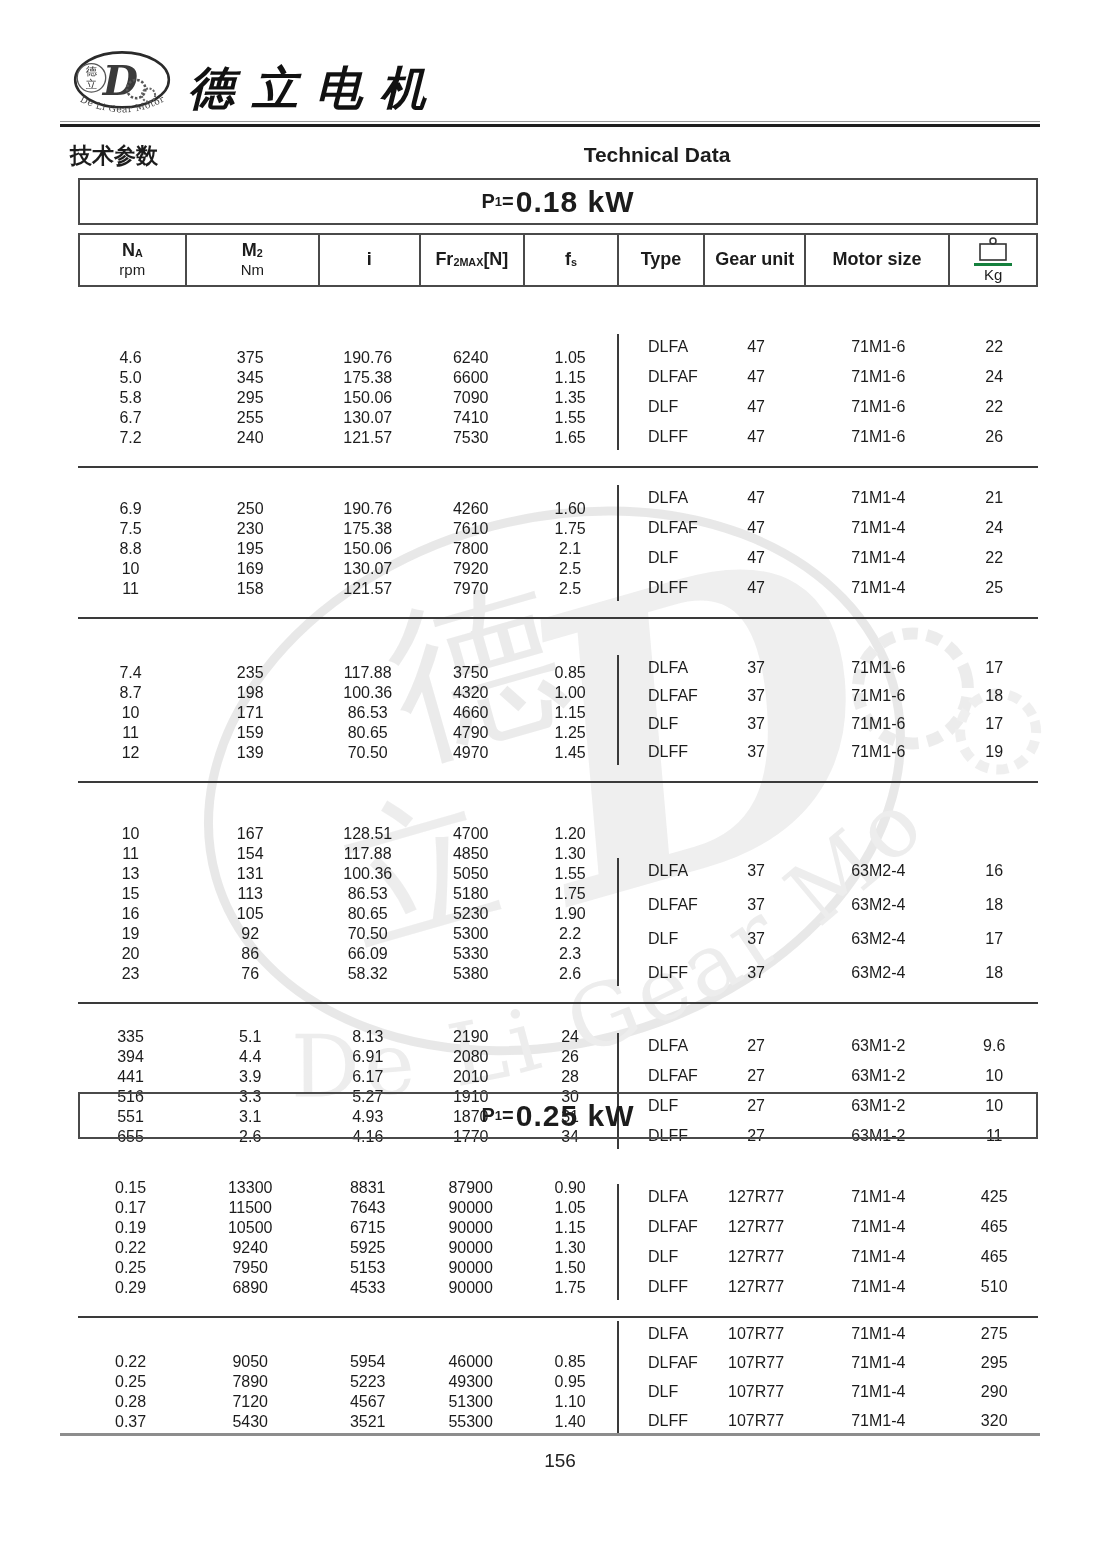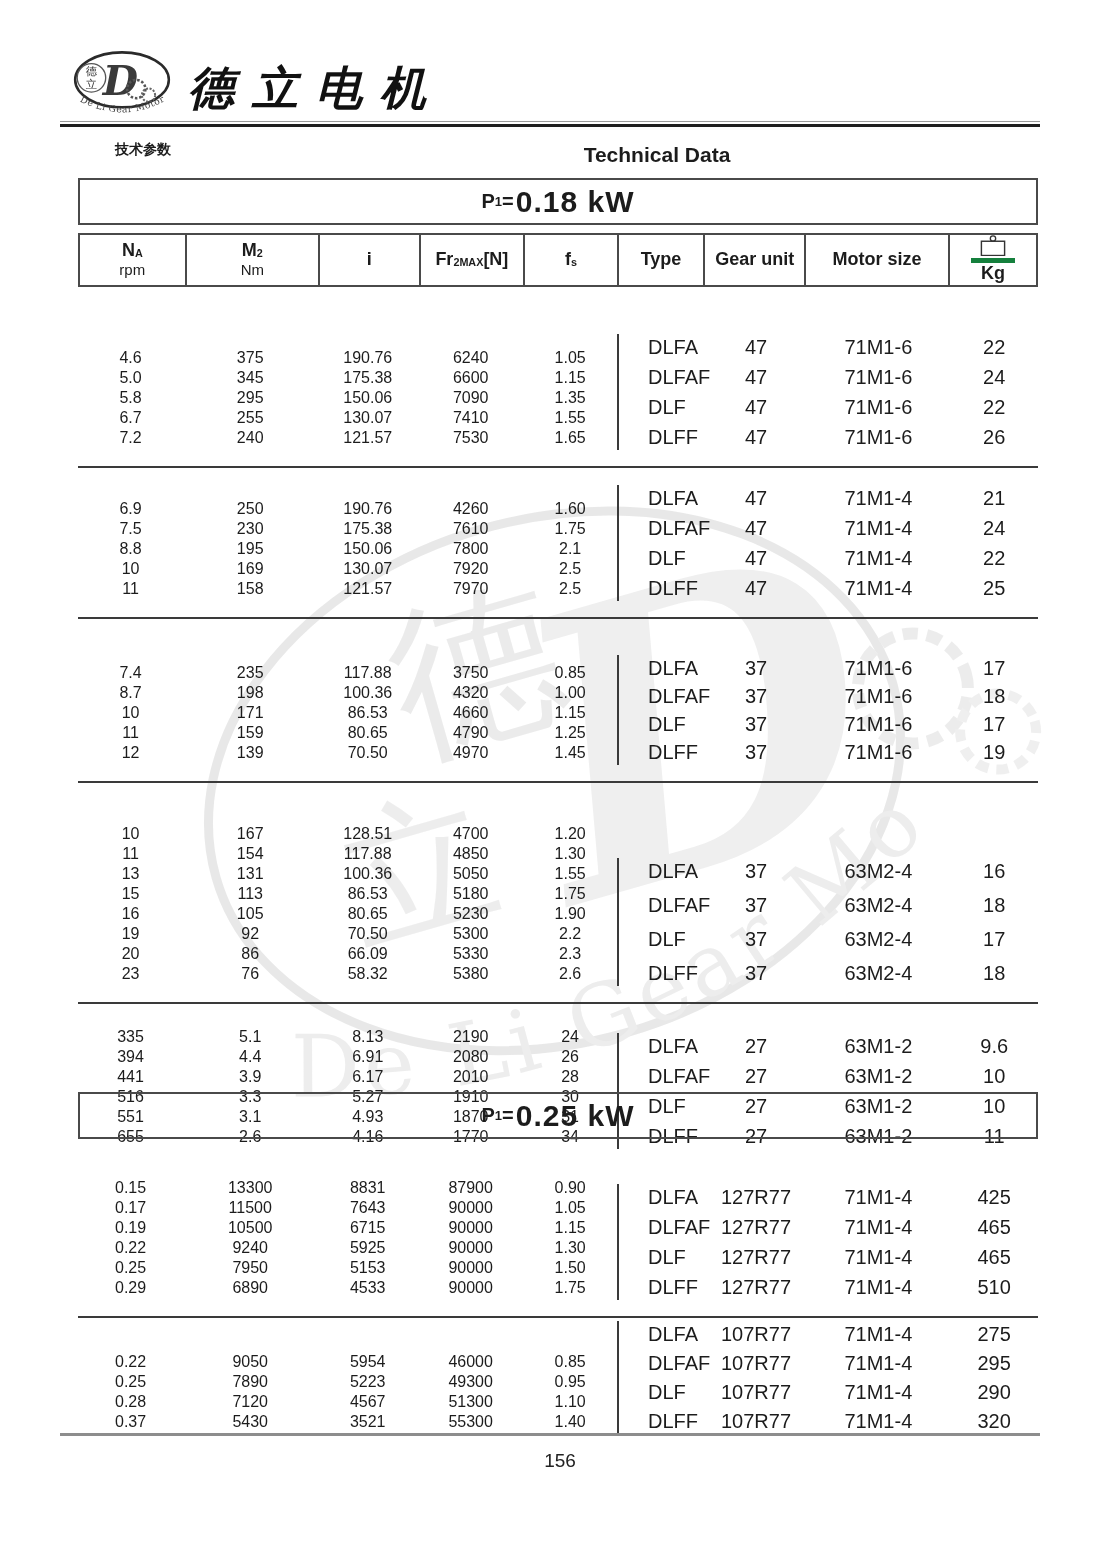--- a/index.html
+++ b/index.html
@@ -13,21 +13,21 @@
   #watermark { z-index:1; pointer-events:none; }
 
   
   .company-name {
     position:absolute; left:188px; top:58px; font-size:46px; font-weight:bold;
     font-family:"DejaVu Serif", serif; letter-spacing:18px; font-style:italic;
     color:#111;
   }
   .rule-thin  { position:absolute; left:60px; width:980px; top:121px; height:1px; background:#9a9a9a; }
   .rule-thick { position:absolute; left:60px; width:980px; top:124px; height:3px; background:#1f1f1f; }
-  .title-zh { position:absolute; left:70px;  top:141px; font-size:14px; font-weight:bold;margin-left:45px; }
+  .title-zh { position:absolute; left:70px;  top:141px; font-size:22px; font-weight:bold; }
   .title-en { position:absolute; left:657px; top:143px; transform:translateX(-50%); font-size:21px; font-weight:bold; }
 
   
   .power-box {
     position:absolute; left:78px; width:960px; height:47px;
     border:2px solid #4a4a4a; display:flex; align-items:center; justify-content:center;
     background:transparent;
   }
   #power-box-0 { top:178px; }
   #power-box-1 { top:1092px; }
@@ -44,34 +44,34 @@
   .hcell {
     display:flex; flex-direction:column; align-items:center; justify-content:center;
     border-left:2px solid #4a4a4a; font-weight:bold; font-size:18px; line-height:1.1;
   }
   .hcell:first-child { border-left:none; }
   .h-c0{width:10.94%} .h-c1{width:13.96%} .h-c2{width:10.52%} .h-c3{width:10.94%}
   .h-c4{width:9.79%}  .h-c5{width:9.06%}  .h-c6{width:10.52%} .h-c7{width:15.1%} .h-c8{width:9.17%}
   .hunit { font-size:15px; font-weight:normal; margin-top:1px; }
   .sub { font-size:0.60em; font-weight:inherit; vertical-align:-0.12em; letter-spacing:0; }
   .kg-icon { display:block; margin-bottom:2px; }
-  .kg-label { font-size:18px; font-weight:bold; border-top:5px solid #15803d; padding:0 10px; line-height:1.2; }
+  .kg-label { font-size:15px; font-weight:normal; border-top:3px solid #15803d; padding:0 10px; line-height:1.2; }
 
   
   .blocks { position:absolute; left:78px; width:960px; }
   #blocks-0 { top:300px; }
   #blocks-1 { top:1155px; }
   .block { display:flex; width:100%;align-items:flex-end; }
   .block.sep { border-top:2px solid #3a3a3a;margin-top:16px; }
   .half-left  { width:56.15%; display:flex; flex-direction:column; justify-content:space-evenly; padding:2px 0; }
   .half-right { width:43.85%; border-left:2px solid #3a3a3a; display:flex; flex-direction:column; justify-content:center; padding:2px 0; }
   .lrow { display:flex; font-size:16px; line-height:20px; }
   .lc { text-align:center; }
   .lc0{width:19.5%} .lc1{width:24.9%} .lc2{width:18.7%} .lc3{width:19.5%} .lc4{width:17.4%}
-  .rrow { display:flex; font-size:20px; line-height:22px; height:22px; }
+  .rrow { display:flex; font-size:16px; line-height:22px; height:22px; }
   .rc { text-align:center; }
   .rc0{width:20.7%; text-align:left; padding-left:29px; }
   .rc1{width:24.0%} .rc2{width:34.4%} .rc3{width:20.9%}
 
   
   .footer-divider { position:absolute; left:60px; width:980px; top:1433px; height:3px; background:#8d8d8d; }
   .page-number { position:absolute; left:0; right:0; top:1450px; text-align:center; font-size:19px; color:#222;margin-left:20px; }
 </style>
 </head>
 <body>

